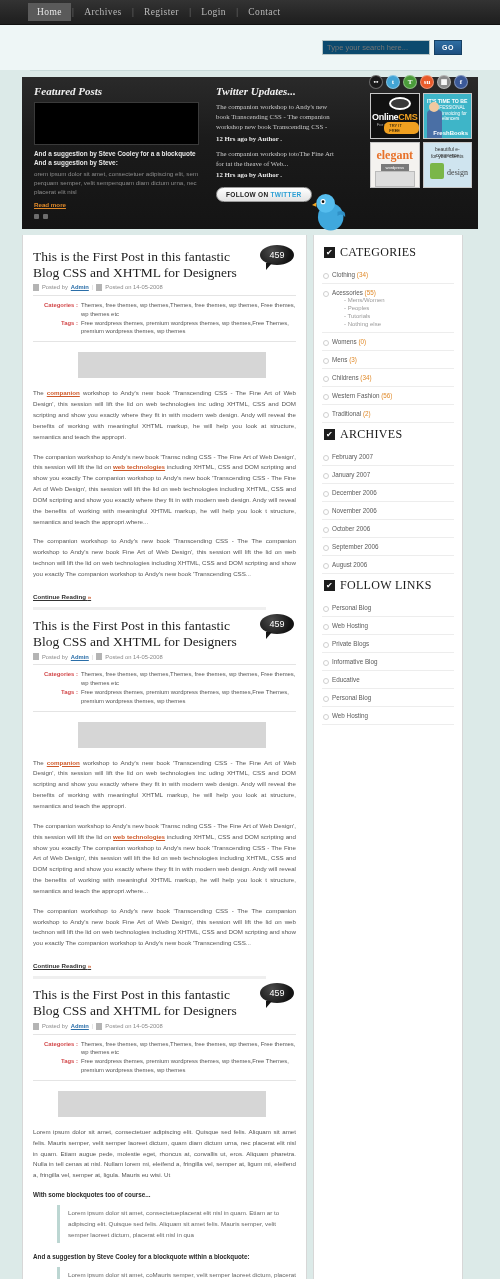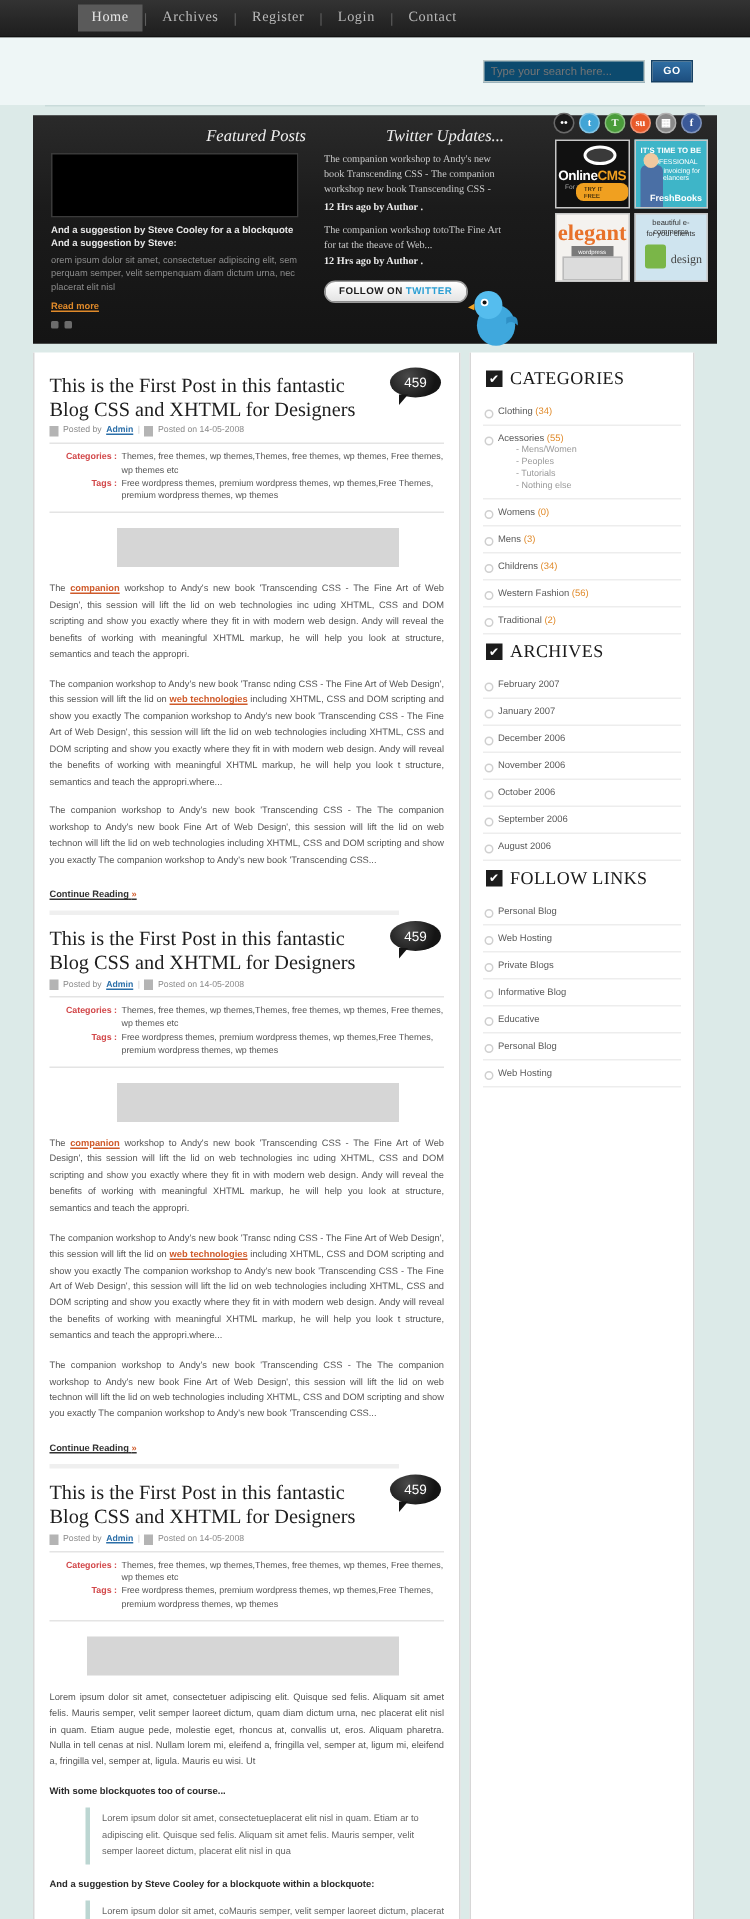--- a/index.html
+++ b/index.html
@@ -13,21 +13,21 @@
   }
   .page { width: 500px; position: relative; }
 
   
   .topnav {
     background: #2b2b2b;
     background-image: linear-gradient(180deg,#333 0%,#262626 60%,#1e1e1e 100%);
     height: 25px;
     display: flex;
     align-items: center;
-    padding-left: 52px;
+    padding-left: 28px;
     border-bottom: 1px solid #111;
   }
   .topnav .navitem {
     color: #b9b9b9;
     font-family: "Liberation Serif", serif;
     font-size: 9.5px;
     letter-spacing: .4px;
     padding: 4px 9px;
     text-decoration: none;
     cursor: pointer;
@@ -91,25 +91,24 @@
     margin: 6px 22px 0 22px;
     padding: 8px 10px 10px 12px;
     display: flex;
     position: relative;
     min-height: 130px;
   }
   .feat { width: 170px; }
   .feat-title, .tw-title {
     font-family: "Liberation Serif", serif;
     font-style: italic;
-    font-weight: normal;
+    font-weight: bold;
     color: #f0f0f0;
     font-size: 11px;
     margin-bottom: 5px;
-    text-align: right;
   }
   .feat-img {
     width: 165px; height: 43px;
     background: #000;
     border: 1px solid #3a3a3a;
     margin-bottom: 4px;
   }
   .feat-h {
     color:#e6e6e6;
     font-size:6.4px;
@@ -189,21 +188,21 @@
   .ad1 .l1 b { color:#f0a020; }
   .ad1 .l2 { top:28px; color:#aaa; font-size:4.4px; }
   .ad1 .circ { position:absolute; top:3px; left:38%; width:22px;height:13px;border-radius:50%;background:#3a3a3a;border:2px solid #fff;}
   .ad1 .btn { position:absolute; bottom:4px; left:28%; background:#f0a020;color:#000;font-size:4px;padding:1px 5px;border-radius:5px;}
   .ad2 .l1 { top:4px; color:#fff; font-size:5.2px; font-weight:bold;}
   .ad2 .l2 { top:11px; color:#fff; font-size:4.6px;}
   .ad2 .l3 { top:17px; color:#fff; font-size:4.6px;}
   .ad2 .person { position:absolute; left:3px; bottom:0; width:15px;height:28px;background:#4a6fa5;border-radius:4px 4px 0 0;}
   .ad2 .head { position:absolute; left:5px; bottom:26px; width:10px;height:10px;border-radius:50%;background:#f0c9a0;}
   .ad2 .fb { position:absolute; bottom:2px; right:3px; color:#fff; font-size:6px; font-weight:bold;}
-  .ad3 .l1 { top:5px; color:#e8722a; font-size:15px; font-weight:bold; font-family:"Liberation Serif",serif;}
+  .ad3 .l1 { top:5px; color:#e8722a; font-size:12px; font-weight:bold; font-family:"Liberation Serif",serif;}
   .ad3 .l2 { top:21px; color:#fff; font-size:4px; background:#7a7a7a; width:60%; left:20%; padding:1px 0;}
   .ad3 .sh { position:absolute; bottom:0; left:4px; width:40px;height:16px;background:#dcdcdc;border:1px solid #bbb;}
   .ad4 .l1 { top:3px; color:#333; font-size:5px;}
   .ad4 .l2 { top:10px; color:#333; font-size:5px;}
   .ad4 .bag { position:absolute; bottom:8px; left:6px; width:14px;height:16px;background:#7ab648;border-radius:2px;}
   .ad4 .sp { position:absolute; bottom:10px; right:3px; color:#444; font-size:8px; font-family:"Liberation Serif",serif;}
 
   
   .main { display:flex; padding: 6px 22px 0 22px; }
   .content {

